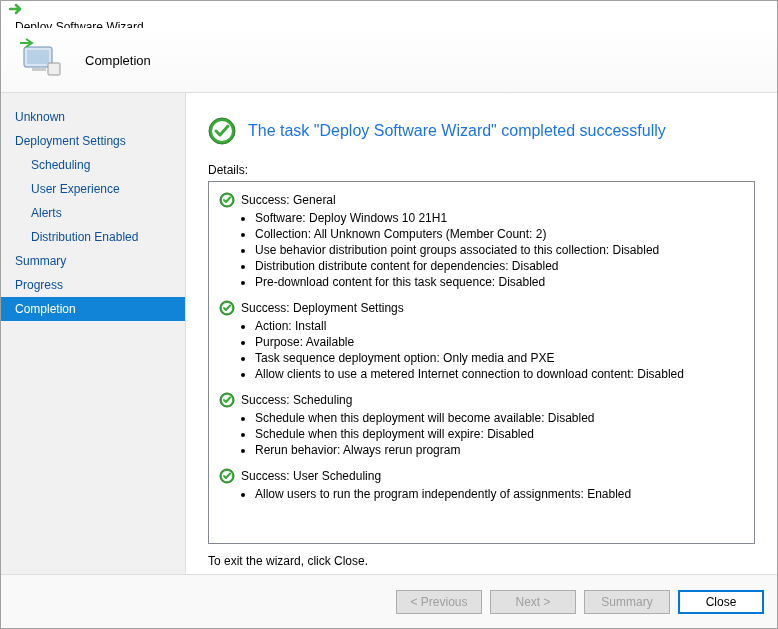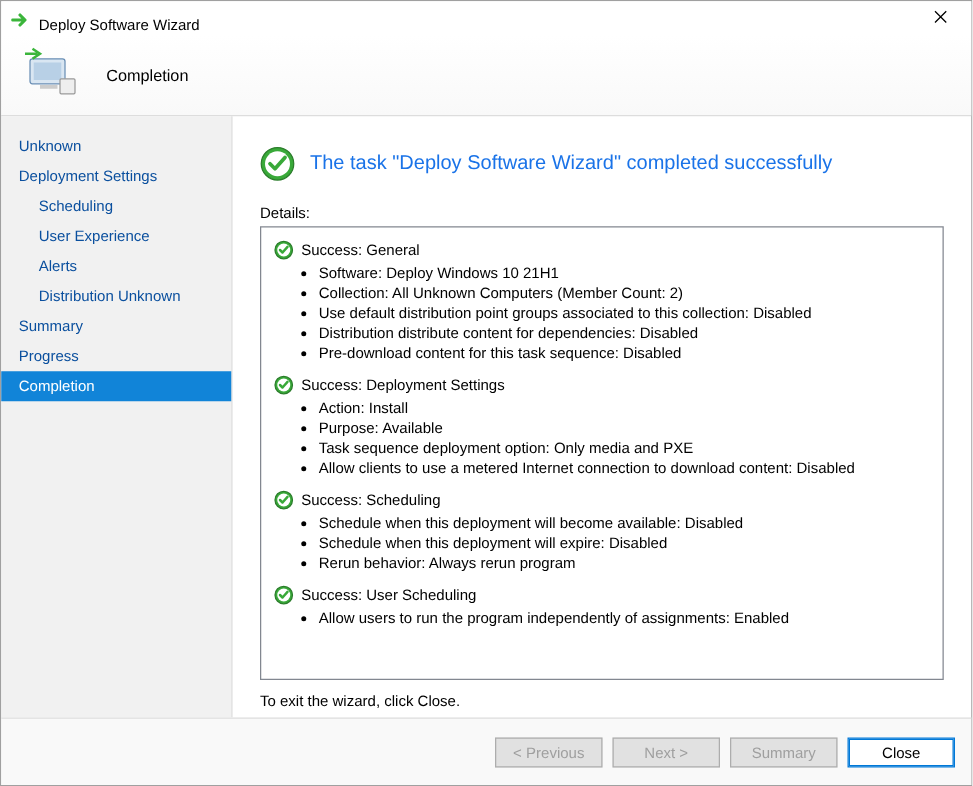--- a/index.html
+++ b/index.html
@@ -1,18 +1,18 @@
 <!DOCTYPE html>
 <html><head>
 <meta charset="utf-8">
 <style>
   * { box-sizing: border-box; }
   html, body { margin:0; padding:0; font-family: "Segoe UI", Tahoma, sans-serif; font-size:12px; color:#000; background:#fff; }
   .window { width:778px; height:629px; border:1px solid #a0a0a0; display:flex; flex-direction:column; background:#fff; position:relative; }
-  .titlebar { height:27px; display:flex; align-items:flex-end; padding:0 5px 0 8px; background:#fff; border-bottom:1px solid transparent;}
+  .titlebar { height:27px; display:flex; align-items:flex-start; padding:0 5px 0 8px; background:#fff; border-bottom:1px solid transparent;flex-direction:column;}
   .titlebar .title-text { font-size:12px; color:#000; margin-left:6px; }
   .titlebar .close { margin-left:auto; width:40px; height:27px; display:flex; align-items:center; justify-content:center; cursor:default; }
   .header { height:65px; display:flex; align-items:center; padding:0 16px; background:linear-gradient(#fff,#f9f9f9); border-bottom:1px solid #ddd; }
   .header .icon { width:48px; height:48px; margin-right:20px; display:flex; align-items:center; justify-content:center; }
   .header .label { font-size:13px; color:#000; }
   .body { flex:1; display:flex; min-height:0; }
   .sidebar { width:185px; background:#f1f1f1; border-right:1px solid #e0e0e0; padding:12px 0 0 0; }
   .sidebar .item { padding:4px 0 4px 14px; font-size:12px; color:#0a4f9e; cursor:default; line-height:16px;}
   .sidebar .item.child { padding-left:30px; }
   .sidebar .item.selected { background:#1184d8; color:#fff; }
@@ -66,21 +66,21 @@
     <div class="label">Completion</div>
   </div>
 
   <div class="body">
     <div class="sidebar" id="sidebar">
         <div class="item">Unknown</div>
         <div class="item">Deployment Settings</div>
         <div class="item child">Scheduling</div>
         <div class="item child">User Experience</div>
         <div class="item child">Alerts</div>
-        <div class="item child">Distribution Unknown</div>
+        <div class="item child">Distribution Enabled</div>
         <div class="item">Summary</div>
         <div class="item">Progress</div>
         <div class="item selected">Completion</div>
       </div>
 
     <div class="main">
       <div class="completion-head">
         <span class="check-big">
           <svg width="28" height="28" viewBox="0 0 28 28">
             <circle cx="14" cy="14" r="13" fill="#39a939" stroke="#2c7d2c"></circle>
@@ -99,21 +99,21 @@
               <span class="check-sm"><svg width="16" height="16" viewBox="0 0 16 16">
                   <circle cx="8" cy="8" r="7" fill="#39a939" stroke="#2c7d2c"></circle>
                   <circle cx="8" cy="8" r="5.2" fill="#fff"></circle>
                   <path d="M5 8 L7 10 L11 5.5" stroke="#39a939" stroke-width="2" fill="none" stroke-linecap="round" stroke-linejoin="round"></path>
                 </svg></span>
               <span>Success: General</span>
             </div>
             <ul>
               <li>Software: Deploy Windows 10 21H1</li>
               <li>Collection: All Unknown Computers (Member Count: 2)</li>
-              <li>Use default distribution point groups associated to this collection: Disabled</li>
+              <li>Use behavior distribution point groups associated to this collection: Disabled</li>
               <li>Distribution distribute content for dependencies: Disabled</li>
               <li>Pre-download content for this task sequence: Disabled</li>
             </ul>
           </div>
           <div class="section">
             <div class="section-title">
               <span class="check-sm"><svg width="16" height="16" viewBox="0 0 16 16">
                   <circle cx="8" cy="8" r="7" fill="#39a939" stroke="#2c7d2c"></circle>
                   <circle cx="8" cy="8" r="5.2" fill="#fff"></circle>
                   <path d="M5 8 L7 10 L11 5.5" stroke="#39a939" stroke-width="2" fill="none" stroke-linecap="round" stroke-linejoin="round"></path>

